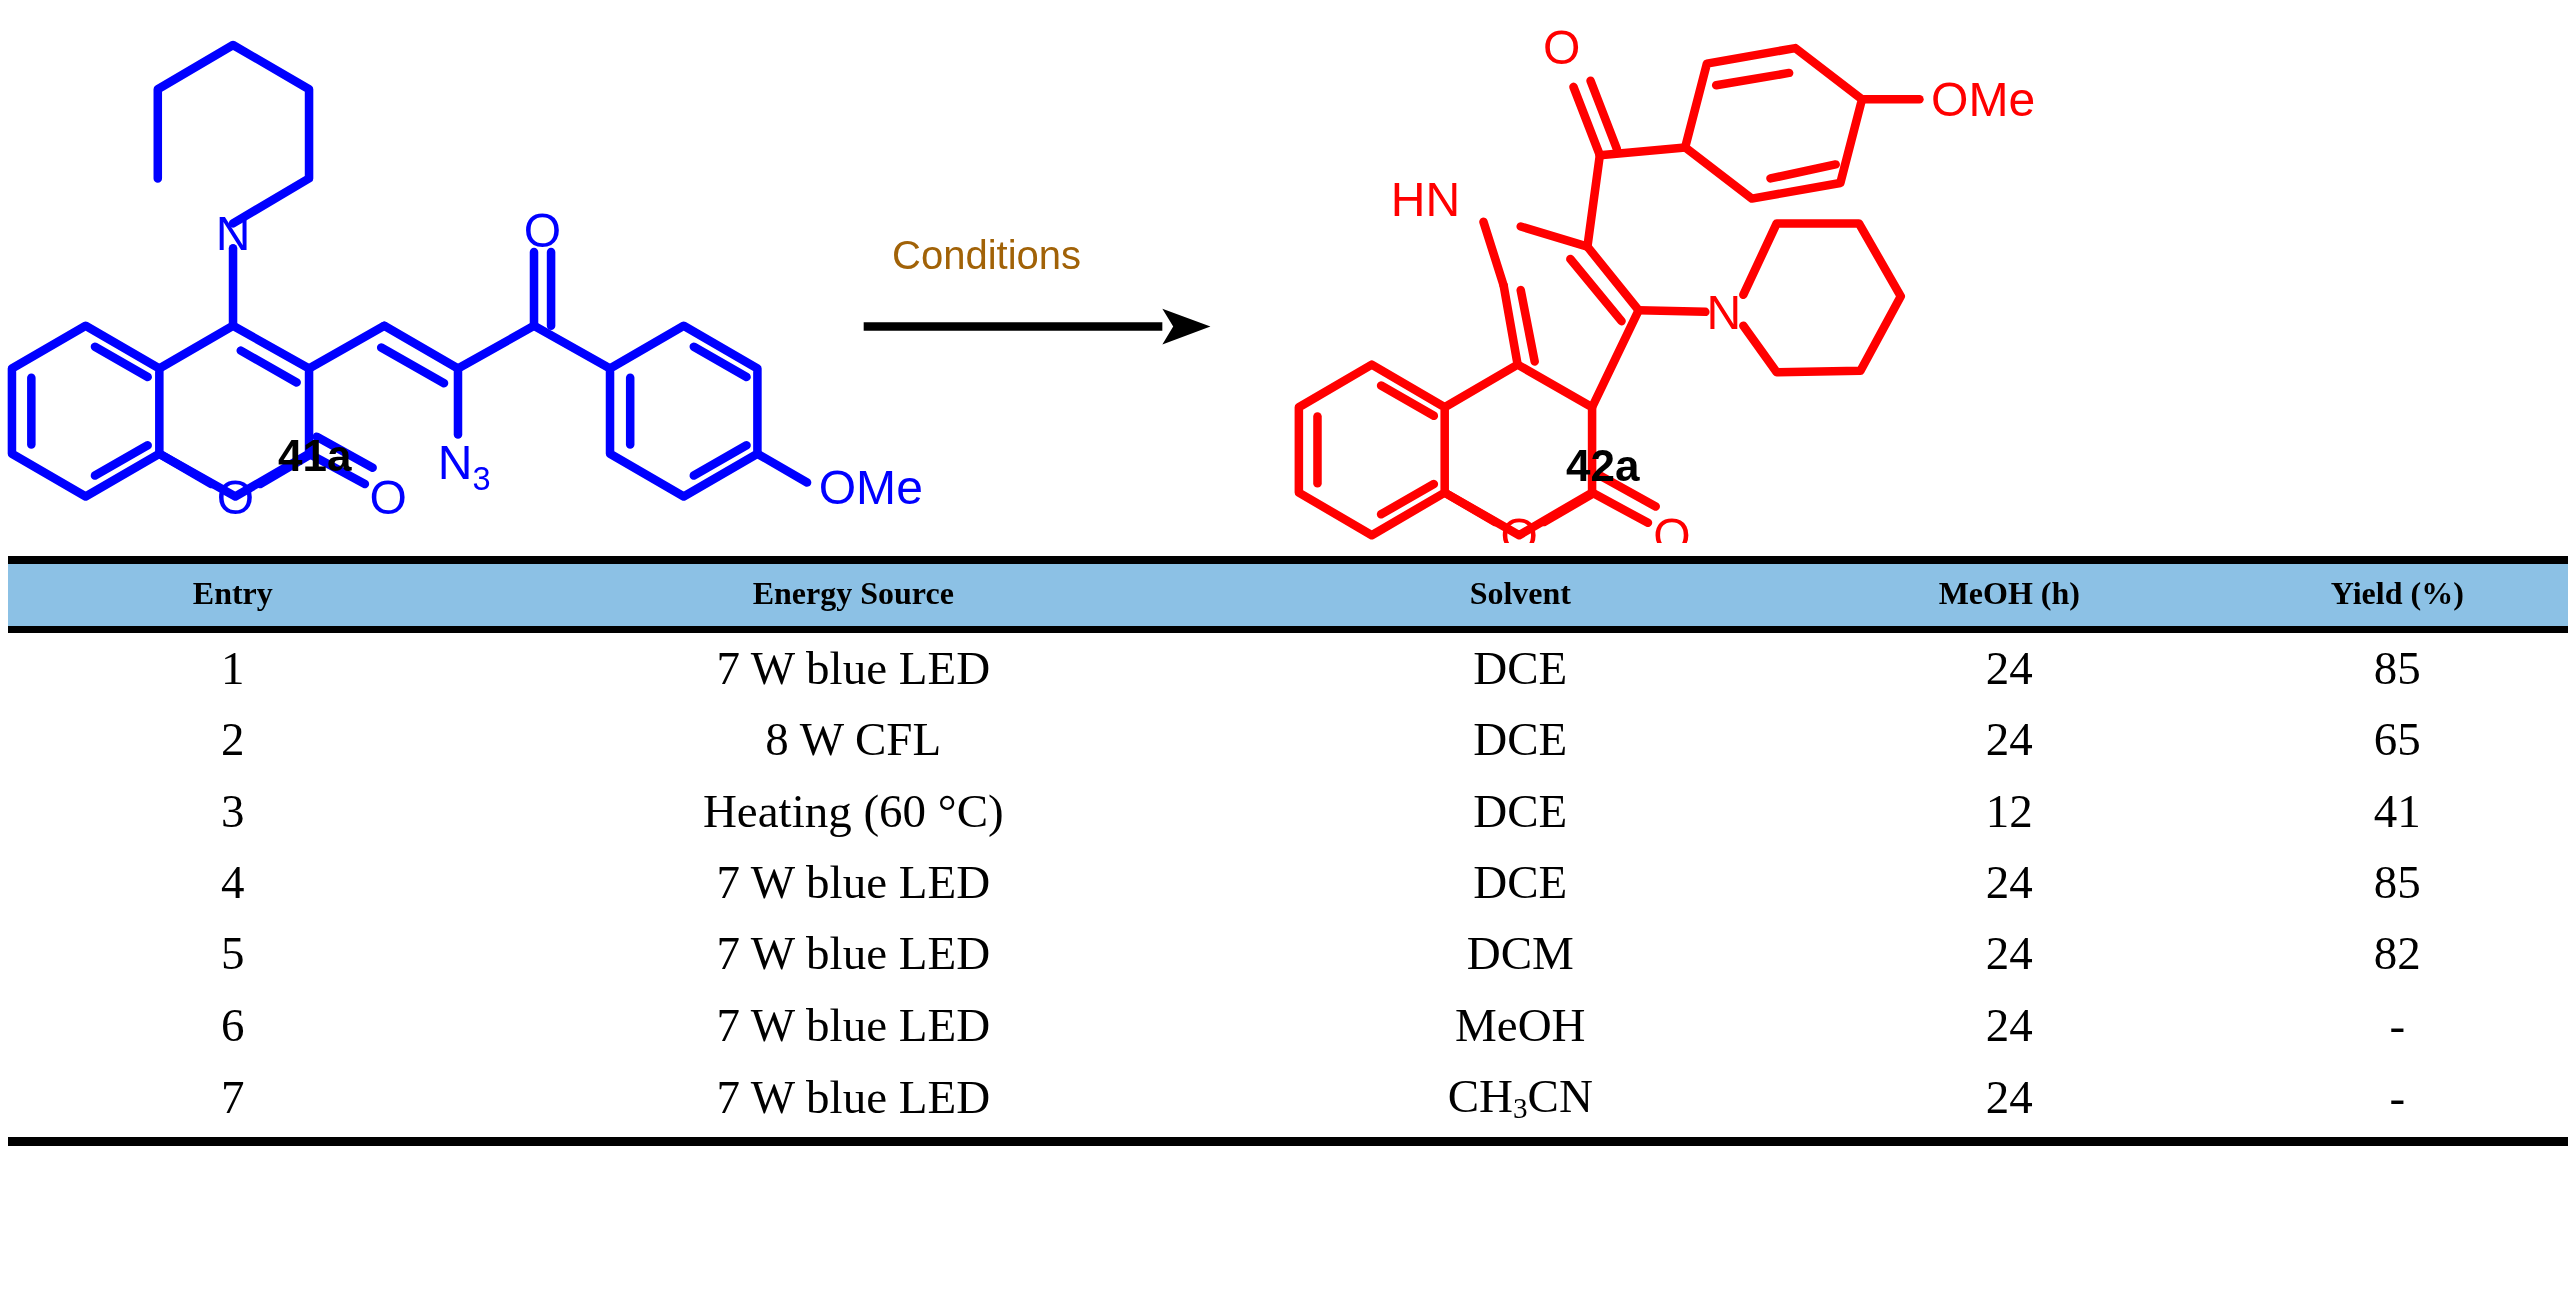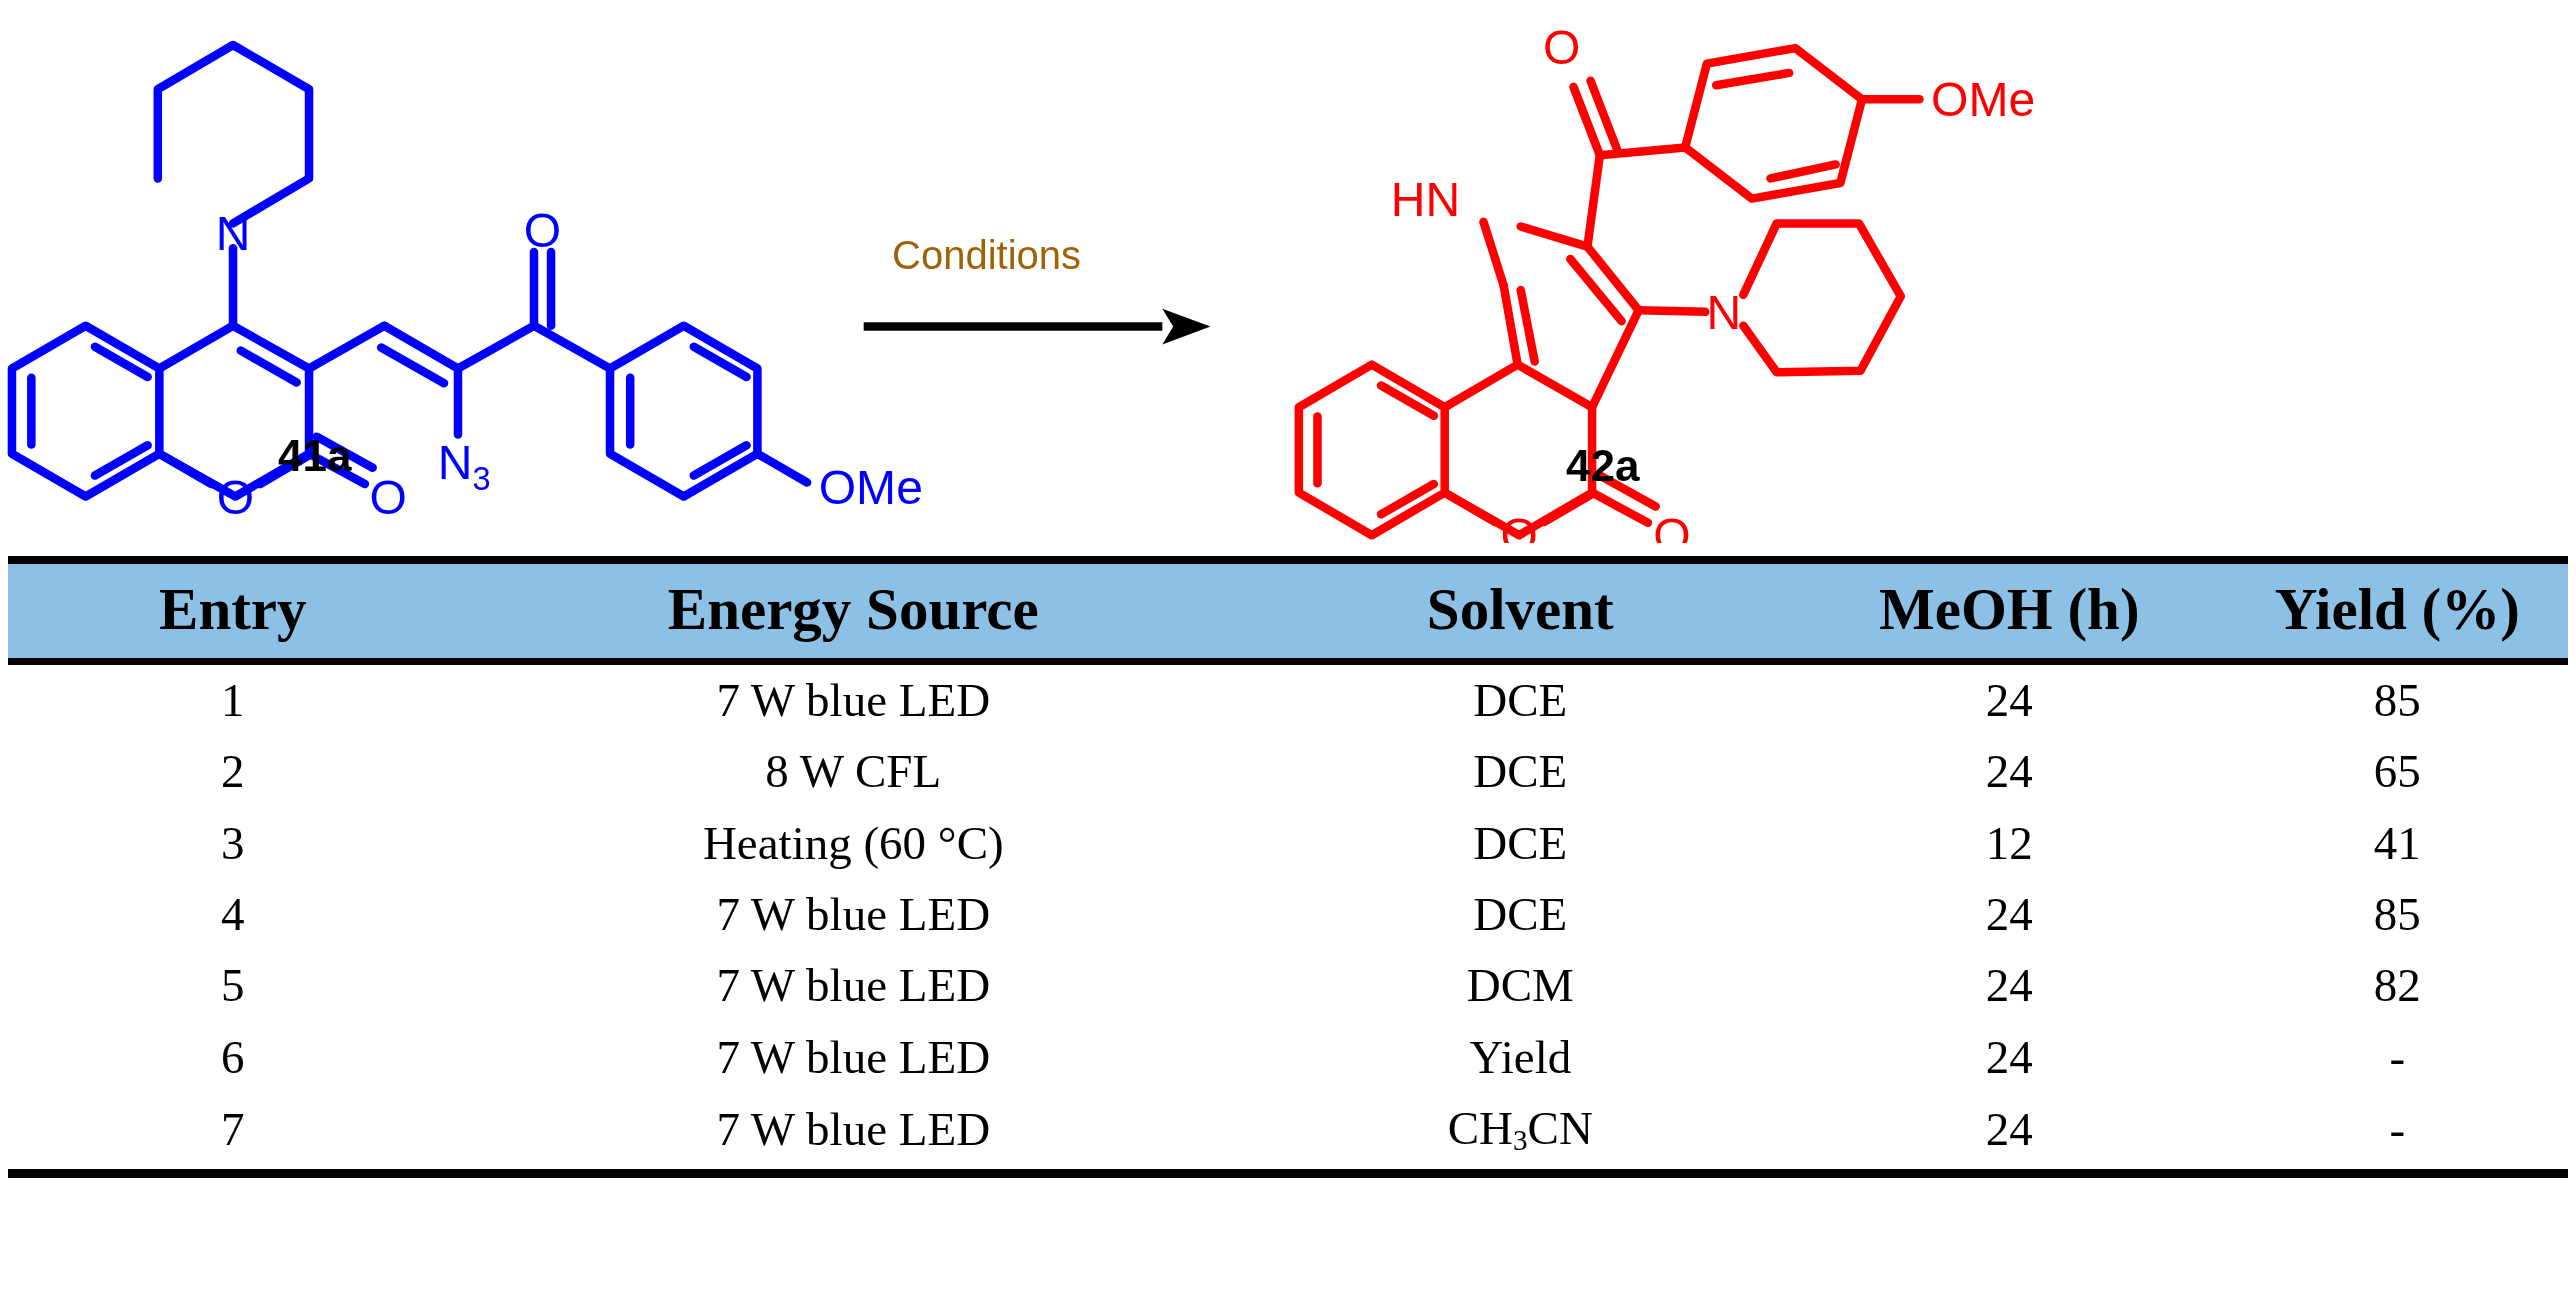--- a/index.html
+++ b/index.html
@@ -62,21 +62,21 @@
   }
   table.data {
     border-collapse: collapse;
     width: 2560px;
     table-layout: fixed;
   }
   table.data thead th {
     background: #8cc1e5;
     font-family: "Liberation Serif", serif;
     font-weight: bold;
-    font-size: 59px;
+    font-size: 32px;
     color: #000000;
     text-align: center;
     padding: 11px 0 14px 0;
     border: none;
   }
   table.data thead tr.header-row {
     border-top: 8.5px solid #000000;
     border-bottom: 7px solid #000000;
   }
   table.data tbody td {
@@ -282,21 +282,21 @@
           <tr>
             <td>5</td>
             <td>7 W blue LED</td>
             <td>DCM</td>
             <td>24</td>
             <td>82</td>
           </tr>
           <tr>
             <td>6</td>
             <td>7 W blue LED</td>
-            <td>Yield</td>
+            <td>MeOH</td>
             <td>24</td>
             <td>-</td>
           </tr>
           <tr>
             <td>7</td>
             <td>7 W blue LED</td>
             <td>CH<sub>3</sub>CN</td>
             <td>24</td>
             <td>-</td>
           </tr>

